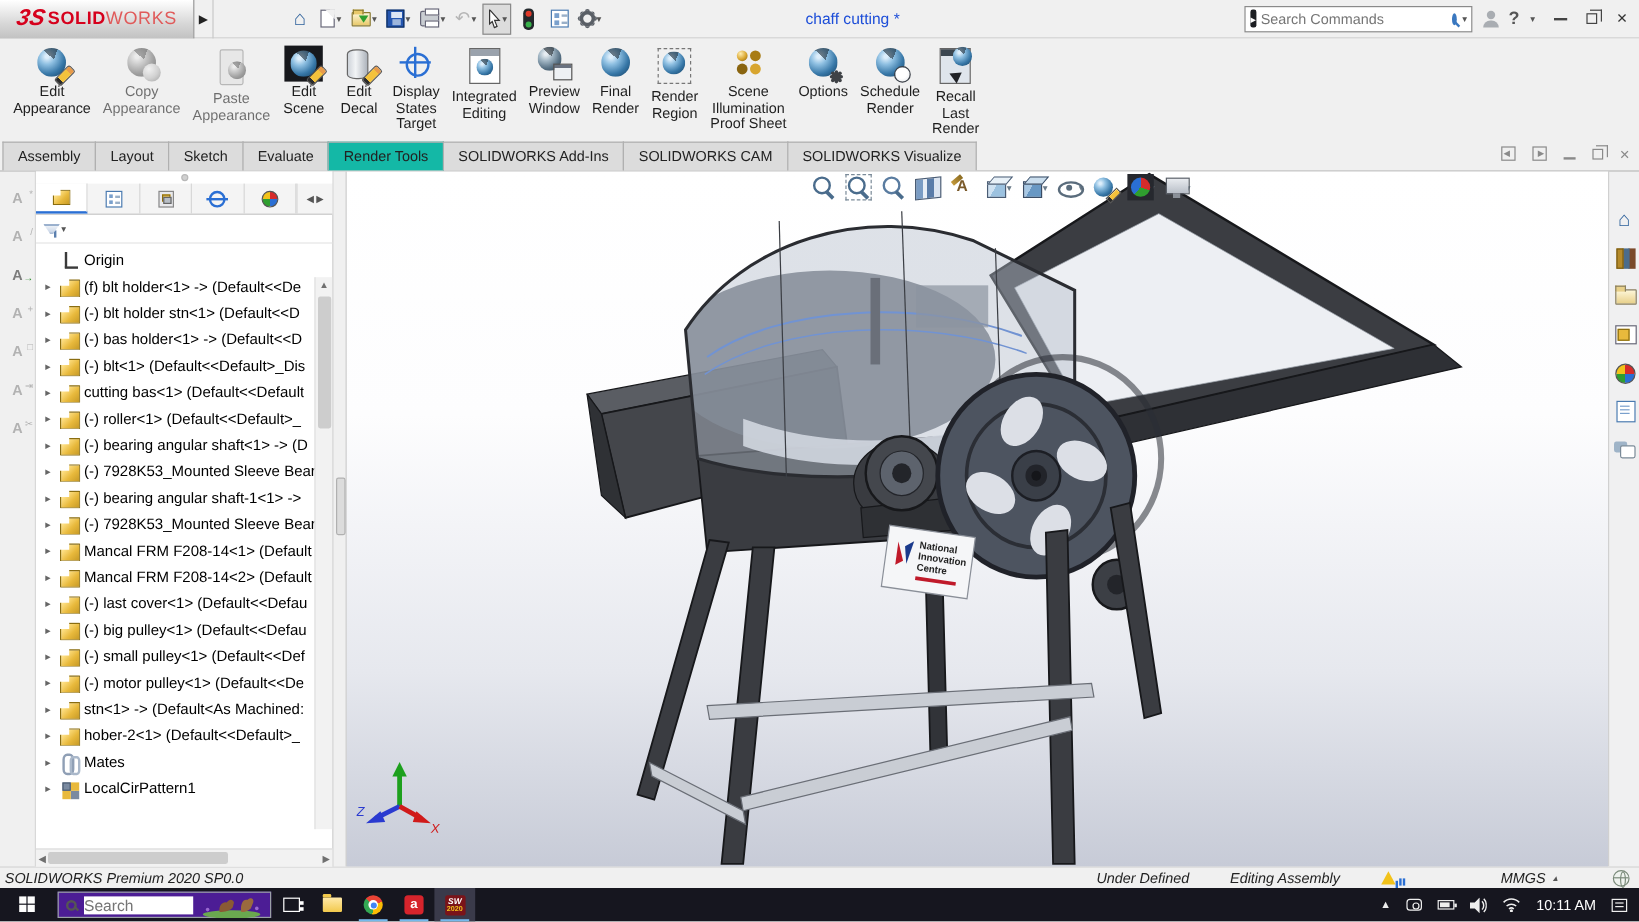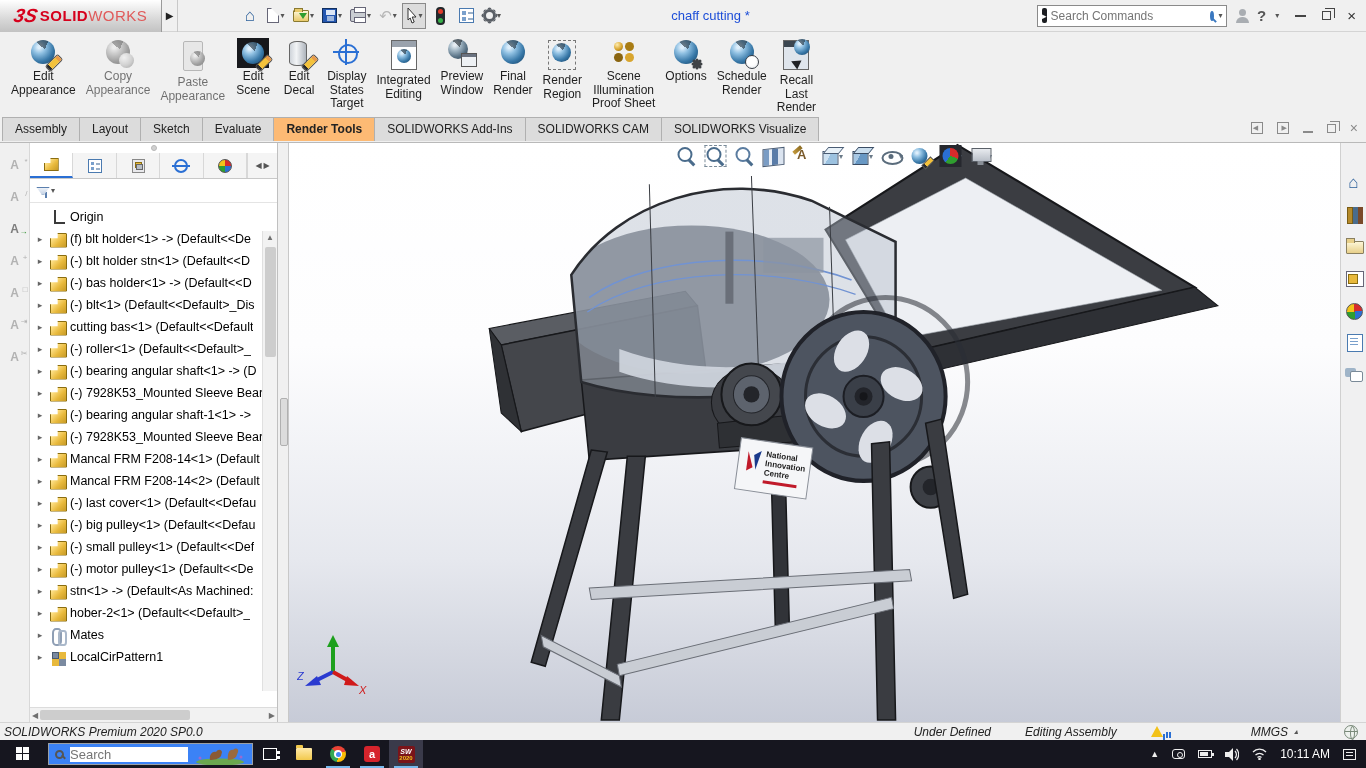--- a/index.html
+++ b/index.html
@@ -97,23 +97,23 @@
     box-shadow:11px 0 0 0 #a87c14, 0 11px 0 0 #8a6510, 11px 11px 0 0 #d8a52e;}
   .ic-options::after{content:"";position:absolute;right:1px;bottom:0;width:8px;height:8px;border-radius:50%;background:#3f4246;
     box-shadow:0 -4px 0 -2.5px #3f4246,0 4px 0 -2.5px #3f4246,-4px 0 0 -2.5px #3f4246,4px 0 0 -2.5px #3f4246,-3px -3px 0 -2.5px #3f4246,3px 3px 0 -2.5px #3f4246,-3px 3px 0 -2.5px #3f4246,3px -3px 0 -2.5px #3f4246;}
   .ic-schedule-render::after{content:"";position:absolute;right:-1px;bottom:-1px;width:12px;height:12px;border-radius:50%;
     background:radial-gradient(circle at 45% 40%, #ffffff 45%, #dfe3e8);border:1px solid #3b4048;}
   .ic-recall-last-render{border:1px solid #666;background:linear-gradient(#3b4650 0 6px,#dfe5ec 6px);width:26px;height:25px;margin:2px 3px;}
   .ic-recall-last-render::before{left:auto;right:-2px;top:-2px;width:16px;height:16px;}
   .ic-recall-last-render::after{content:"";position:absolute;left:2px;bottom:2px;border:5px solid transparent;border-right:9px solid #202226;transform:rotate(25deg);}
 
   
-  .cmd-tabs{height:26px;background:#f0f0f0;display:flex;align-items:flex-start;padding-left:2px;flex:0 0 26px;border-bottom:1px solid #b9b9b9;position:relative;}
+  .cmd-tabs{height:26px;background:#f0f0f0;display:flex;align-items:center;padding-left:2px;flex:0 0 26px;border-bottom:1px solid #b9b9b9;position:relative;}
   .ctab{padding:4px 12px 5px;border:1px solid #b0b0b0;border-bottom:none;background:#dcdcdc;color:#222;font-size:12px;margin-right:-1px;}
-  .ctab.active{background:#fdba74;font-weight:bold;position:relative;z-index:2;}
+  .ctab.active{background:#14b8a6;font-weight:normal;position:relative;z-index:2;}
   .docctl{position:absolute;right:8px;top:4px;display:flex;align-items:center;gap:14px;color:#8a8a8a;}
   .pane-box{width:12px;height:12px;border:1px solid #8a8a8a;display:flex;align-items:center;font-size:7px;color:#8a8a8a;}
   .pane-box.l{justify-content:flex-start;padding-left:1px;}
   .pane-box.r{justify-content:flex-end;padding-right:1px;}
   .dc-min{width:10px;height:2px;background:#8a8a8a;margin-top:8px;}
   .dc-restore{width:9px;height:9px;border:1px solid #8a8a8a;position:relative;}
   .dc-restore::before{content:"";position:absolute;left:2px;top:-4px;width:9px;height:9px;border:1px solid #8a8a8a;border-bottom:none;border-left:none;}
   .dc-close{font-size:14px;line-height:1;color:#8a8a8a;}
 
   
@@ -242,21 +242,21 @@
   .sb-units .up{font-size:8px;color:#555;}
   .sb-globe{width:14px;height:14px;border-radius:50%;border:1px solid #7a8a7a;position:relative;margin-right:8px;background:#eef2ee;}
   .sb-globe::before{content:"";position:absolute;left:0;top:5px;width:12px;height:1px;background:#7a8a7a;}
   .sb-globe::after{content:"";position:absolute;left:5px;top:0;width:3px;height:12px;border:1px solid #7a8a7a;border-radius:50%;}
 
   
   .taskbar{height:28px;background:#16161f;display:flex;align-items:stretch;flex:0 0 28px;color:#fff;}
   .tb-start{width:46px;display:flex;align-items:center;justify-content:center;}
   .win-logo{width:14px;height:14px;display:grid;grid-template-columns:6px 6px;grid-template-rows:6px 6px;gap:1px;}
   .win-logo i{background:#fdfdfd;}
-  .tb-search{width:205px;background:#3b82f6;margin:3px 0 3px 2px;display:flex;align-items:center;padding:0 6px;gap:6px;border:1px solid #9aa0a6;}
+  .tb-search{width:178px;background:#4c1d95;margin:3px 0 3px 2px;display:flex;align-items:center;padding:0 6px;gap:6px;border:1px solid #9aa0a6;}
   .tb-search .i-mag2{width:9px;height:9px;border:2px solid #555;border-radius:50%;position:relative;flex:0 0 9px;}
   .tb-search .i-mag2::after{content:"";position:absolute;width:5px;height:2px;background:#555;transform:rotate(45deg);right:-4px;bottom:-1px;}
   .tb-search input{border:none;outline:none;flex:1;font-size:13px;color:#444;font-family:"Liberation Sans",sans-serif;min-width:0;}
   .tb-btn{width:34px;display:flex;align-items:center;justify-content:center;position:relative;}
   .tb-btn.running::after{content:"";position:absolute;bottom:0;left:5px;right:5px;height:2px;background:#76b9ed;}
   .tb-btn.current{background:#3a3a4a;}
   .i-taskview{width:14px;height:12px;border:1px solid #fff;position:relative;}
   .i-taskview::before{content:"";position:absolute;right:-4px;top:2px;width:3px;height:3px;background:#fff;box-shadow:0 5px 0 #fff;}
   .i-tbfolder{width:16px;height:12px;background:linear-gradient(#ffe9a8,#f2c94c);border-radius:1px;position:relative;}
   .i-tbfolder::before{content:"";position:absolute;top:-3px;left:0;width:7px;height:3px;background:#f2c94c;border-radius:1px 1px 0 0;}

